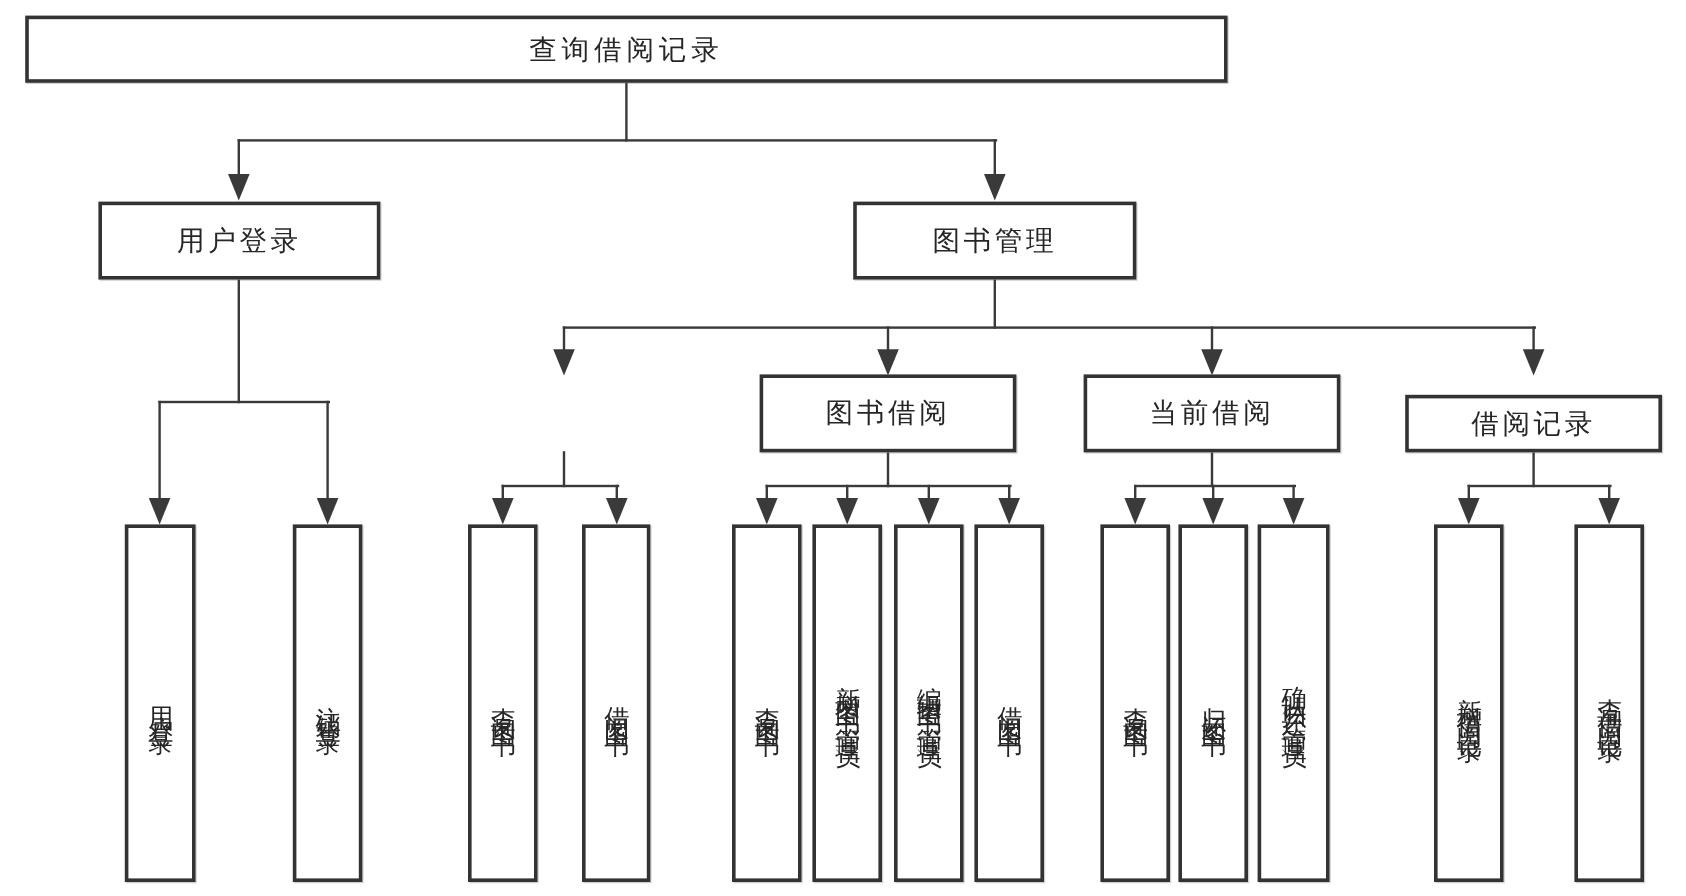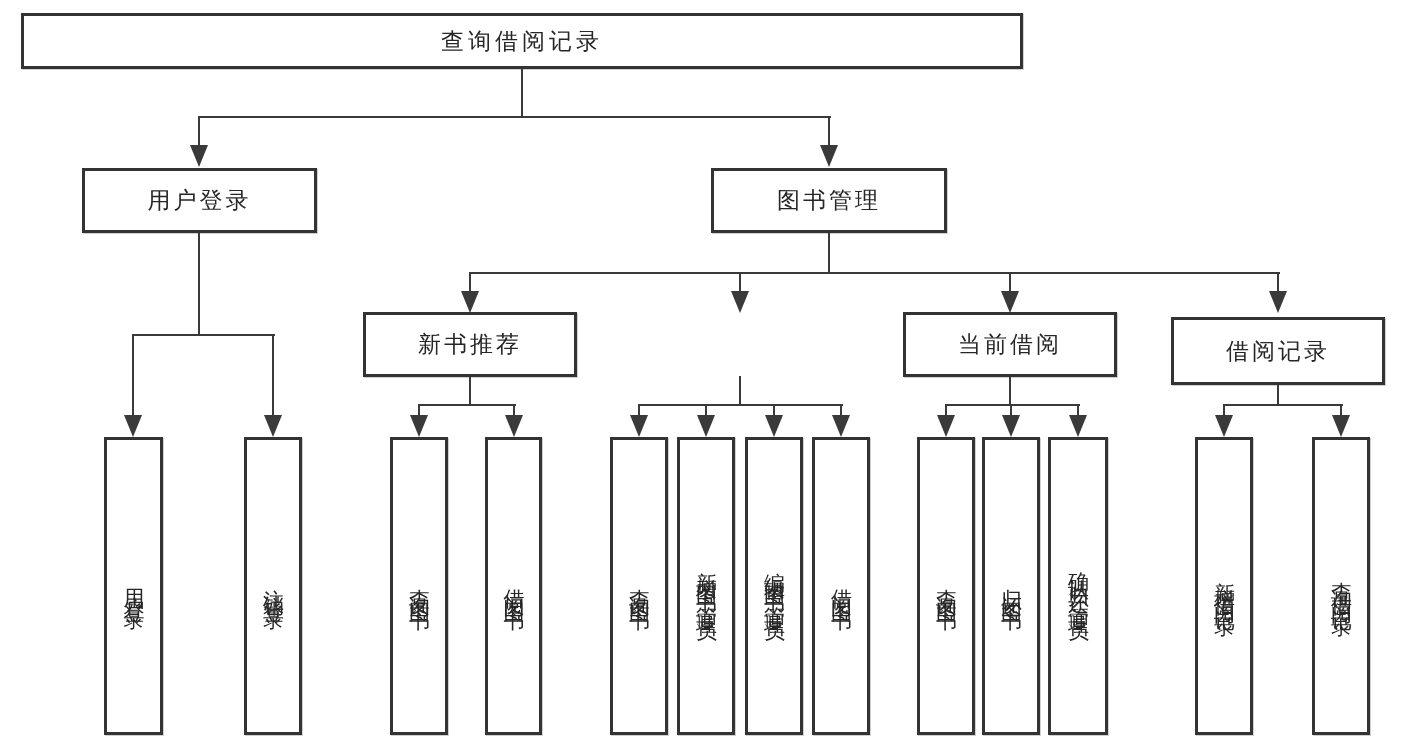--- a/index.html
+++ b/index.html
@@ -90,23 +90,23 @@
   <div class="hline" style="left:469px;top:272px;width:811px"></div>
   <div class="stem" style="left:469px;top:272px;height:20px"></div>
   <div class="arrow" style="left:461px;top:291px"></div>
   <div class="stem" style="left:739px;top:272px;height:20px"></div>
   <div class="arrow" style="left:731px;top:291px"></div>
   <div class="stem" style="left:1009px;top:272px;height:20px"></div>
   <div class="arrow" style="left:1001px;top:291px"></div>
   <div class="stem" style="left:1277px;top:272px;height:20px"></div>
   <div class="arrow" style="left:1269px;top:291px"></div>
 
-  <div class="box h" style="left:363px;top:312px;width:214px;height:65px">新书推荐</div>
+  <div class="box h" style="left:633px;top:312px;width:214px;height:65px">图书借阅</div>
   <div class="box h" style="left:903px;top:312px;width:214px;height:65px">当前借阅</div>
-  <div class="box h" style="left:1171px;top:317px;width:214px;height:68px">借阅记录</div>
+  <div class="box h" style="left:1171px;top:329px;width:214px;height:48px">借阅记录</div>
 
   <div class="vline" style="left:469px;top:376px;height:30px"></div>
   <div class="hline" style="left:418px;top:404px;width:98px"></div>
   <div class="stem" style="left:418px;top:404px;height:12px"></div>
   <div class="arrow" style="left:410px;top:415px"></div>
   <div class="stem" style="left:513px;top:404px;height:12px"></div>
   <div class="arrow" style="left:505px;top:415px"></div>
 
   <div class="vline" style="left:739px;top:376px;height:30px"></div>
   <div class="hline" style="left:638px;top:404px;width:205px"></div>

